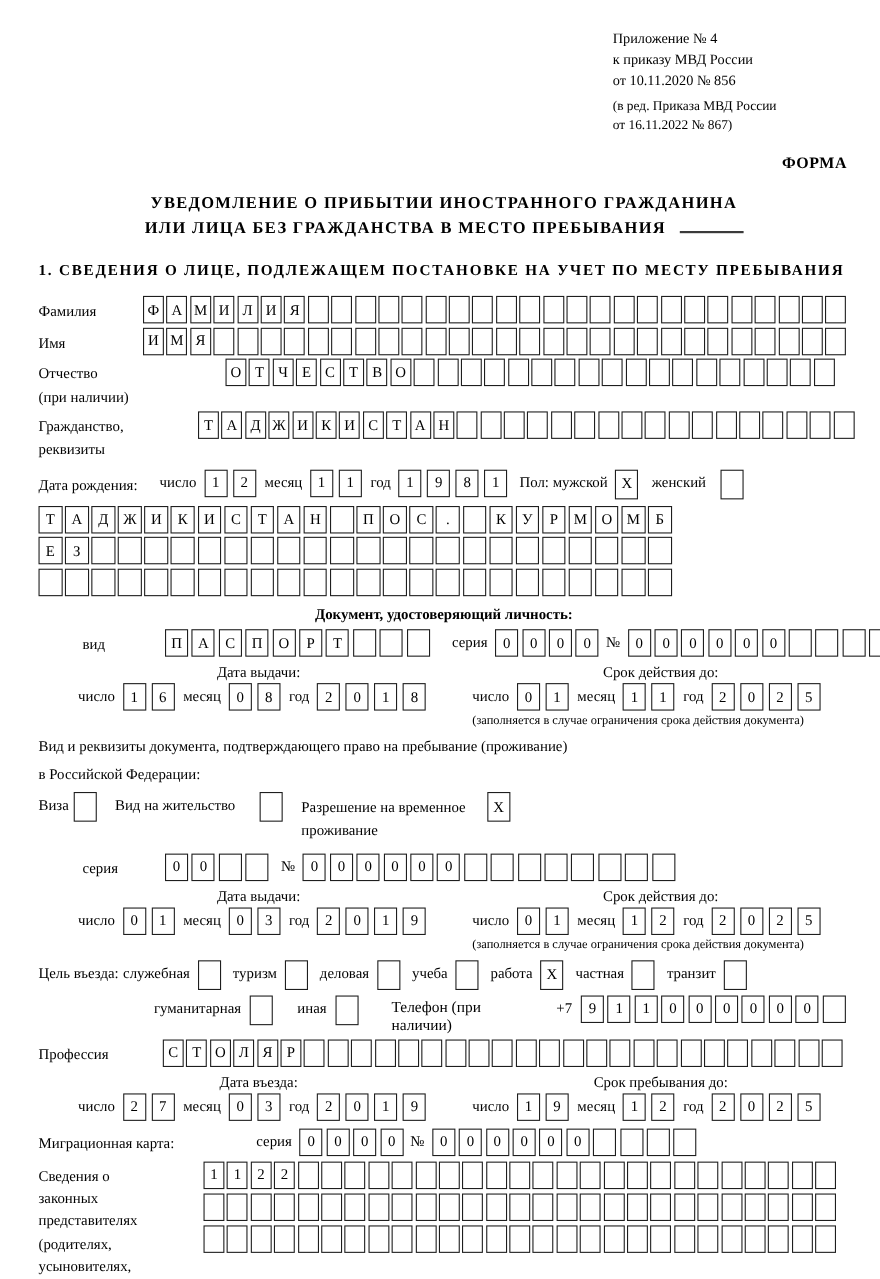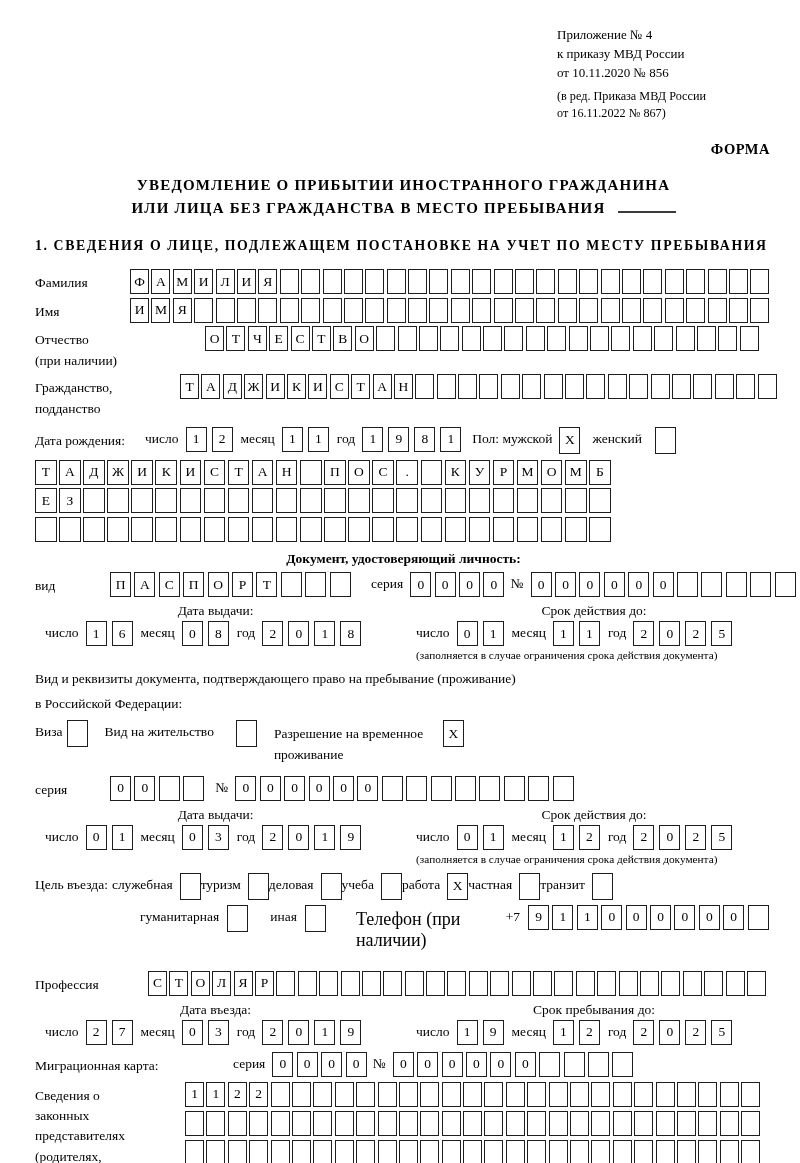--- a/index.html
+++ b/index.html
@@ -11,58 +11,58 @@
   .hdr-small.first{margin-top:5px;}
   .forma{text-align:right;font-weight:bold;font-size:14.5px;letter-spacing:.5px;margin:18px 2px 16px 0;}
 
   .title{text-align:center;font-weight:bold;font-size:15px;line-height:1.55;letter-spacing:1.2px;}
   .title-blank{display:inline-block;width:58px;border-bottom:2.2px solid #3a3a3a;height:13px;margin-left:12px;}
 
   .sec-heading{font-weight:bold;font-size:13.8px;letter-spacing:1.6px;margin:18px 0 15px;}
 
   .frow{display:flex;align-items:flex-start;margin-bottom:3.5px;}
   .lbl{font-size:13.5px;padding-top:4px;flex:none;line-height:1.5;}
-  .w95{width:95px;} .w170{width:170px;} .w145{width:145px;} .w75{width:75px;} .w113{width:113px;} .w150{width:150px;}
+  .w95{width:95px;} .w170{width:170px;} .w145{width:145px;} .w75{width:75px;margin-left:40px;} .w113{width:113px;} .w150{width:150px;}
 
   .cells{display:flex;flex:none;}
   .cell{box-sizing:border-box;flex:none;width:19px;height:25px;border:1.7px solid #1e1e1e;margin-right:2.4px;
         display:flex;align-items:center;justify-content:center;font-size:13.5px;background:#fff;}
   .wide .cell{width:21.5px;margin-right:2.6px;}
   .serials .cell{width:21px;margin-right:3.4px;}
   .dline .cell{width:21px;margin-right:5px;}
   .grids .cells{margin-bottom:3.5px;}
 
   .cbox{box-sizing:border-box;flex:none;width:21px;height:27px;border:1.7px solid #1e1e1e;display:inline-flex;
         align-items:center;justify-content:center;font-size:13.5px;background:#fff;}
 
   .dlbl{font-size:13.5px;padding:4px 7px 0 3px;flex:none;}
   .inline-gap{margin-left:14px;}
 
   .dates{display:flex;margin-top:6px;}
   .dcol{display:flex;flex-direction:column;}
-  .dcol-left{margin-left:10px;width:345px;}
+  .dcol-left{margin-left:36px;width:345px;}
   .dcol-right{margin-left:30px;width:360px;}
   .dhead{font-size:13.5px;text-align:center;margin-bottom:2px;}
   .dline{display:flex;align-items:flex-start;}
   .dnote{font-size:11.3px;margin-top:3px;white-space:nowrap;}
 
   .intro{font-size:13.5px;line-height:1.8;}
   .vrow{display:flex;align-items:flex-start;margin:4px 0 10px;}
   .opt{display:flex;align-items:flex-start;flex:none;}
   .olbl{font-size:13.5px;padding-top:4px;}
   .olbl.center{text-align:left;line-height:1.55;}
   .vrow .cbox{margin-left:9px;}
   .vrow .opt{margin-right:17px;}
 
   .purpose{flex-wrap:nowrap;margin-top:8px;}
-  .purpose .opt{}
+  .purpose .opt{margin-right:11px;}
   .purpose .olbl{padding-right:7px;}
   .phone-row{margin-top:5px;}
   .phone-row .opt{margin-right:22px;}
-  .phone-lbl{font-size:18px;padding:4px 10px 0 8px;}
+  .phone-lbl{font-size:14px;padding:4px 10px 0 8px;}
   .phone-prefix{font-size:13.5px;padding:4px 8px 0 2px;}
   .doc-heading{text-align:center;font-weight:bold;font-size:13.5px;margin:6px 0 5px;}
 </style>
 </head>
 <body>
 
 <div class="page">
 
   <div class="hdr">
     <div>Приложение № 4</div>
@@ -184,21 +184,21 @@
         <span class="cell"></span>
         <span class="cell"></span>
         <span class="cell"></span>
         <span class="cell"></span>
       </div>
   </div>
 
   <div class="frow">
     <div class="lbl w145">
       <div>Гражданство,</div>
-      <div>подданство</div>
+      <div>реквизиты</div>
     </div>
     <div class="cells">
         <span class="cell">Т</span>
         <span class="cell">А</span>
         <span class="cell">Д</span>
         <span class="cell">Ж</span>
         <span class="cell">И</span>
         <span class="cell">К</span>
         <span class="cell">И</span>
         <span class="cell">С</span>
@@ -563,21 +563,21 @@
         <span class="cell">0</span>
         <span class="cell">0</span>
         <span class="cell">0</span>
         <span class="cell">0</span>
         <span class="cell">0</span>
         <span class="cell">0</span>
         <span class="cell"></span>
       </span>
   </div>
 
-  <div class="frow" style="margin-top:20px;">
+  <div class="frow" style="margin-top:4px;">
     <div class="lbl w113">Профессия</div>
     <div class="cells">
         <span class="cell">С</span>
         <span class="cell">Т</span>
         <span class="cell">О</span>
         <span class="cell">Л</span>
         <span class="cell">Я</span>
         <span class="cell">Р</span>
         <span class="cell"></span>
         <span class="cell"></span>

